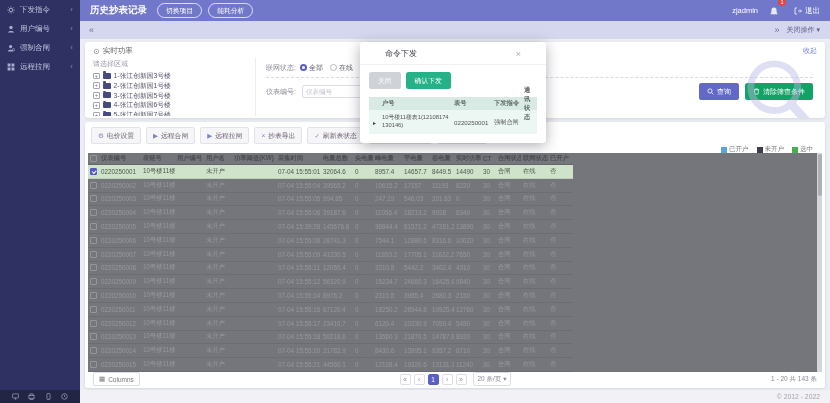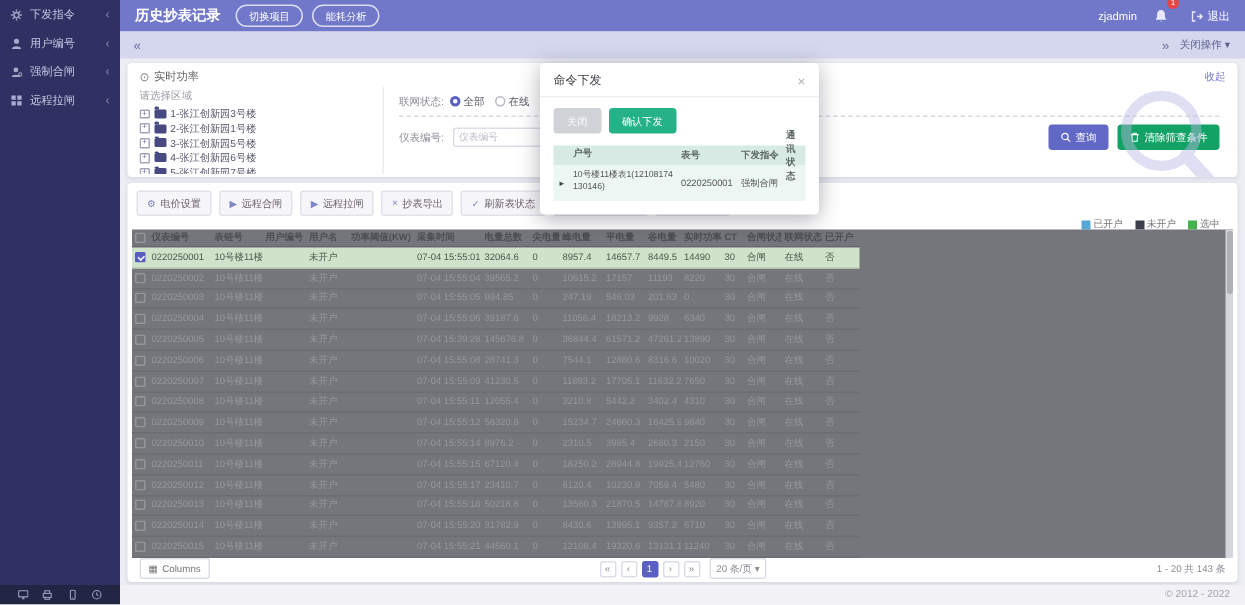--- a/index.html
+++ b/index.html
@@ -112,21 +112,21 @@
   .pg-total{font-size:6.5px;color:#8a8b95;}
 
   
   #footer{position:absolute;left:80px;top:390px;width:750px;height:13px;background:#f2f2f6;
        display:flex;align-items:center;justify-content:flex-end;padding:0 10px;box-sizing:border-box;
        font-size:6.8px;color:#a2a3ad;}
 
   
   #modal{position:absolute;left:360px;top:42px;width:186px;background:#fff;border-radius:3px;
        box-shadow:0 3px 14px rgba(30,30,50,.35);z-index:50;}
-  .m-head{display:flex;align-items:center;padding:6px 9px 5px;border-bottom:1px solid #f0f0f0;font-size:8px;color:#3c3c44;}
+  .m-head{display:flex;align-items:center;padding:6px 25px 5px;border-bottom:1px solid #f0f0f0;font-size:8px;color:#3c3c44;}
   .m-close{margin-left:auto;color:#b0b0b8;font-size:9px;cursor:pointer;}
   .m-btns{display:flex;gap:5px;padding:7px 9px 5px;}
   .m-cancel{background:#cfd2d6;color:#fff;border:none;font-size:6.8px;padding:3.5px 9px;border-radius:2.5px;font-family:inherit;cursor:pointer;}
   .m-confirm{background:#26b288;color:#fff;border:none;font-size:6.8px;padding:3.5px 9px;border-radius:2.5px;font-family:inherit;cursor:pointer;}
   .m-table{margin:3px 9px 9px;}
   .m-tr{display:flex;align-items:center;background:#ecf6f2;}
   .m-tr span{padding:0 2px;box-sizing:border-box;}
   .m-tr.m-th{background:#d7ebe4;height:13px;}
   .m-th span{font-size:6.3px;color:#5c6663;font-weight:bold;}
   .m-row{height:24px;}

